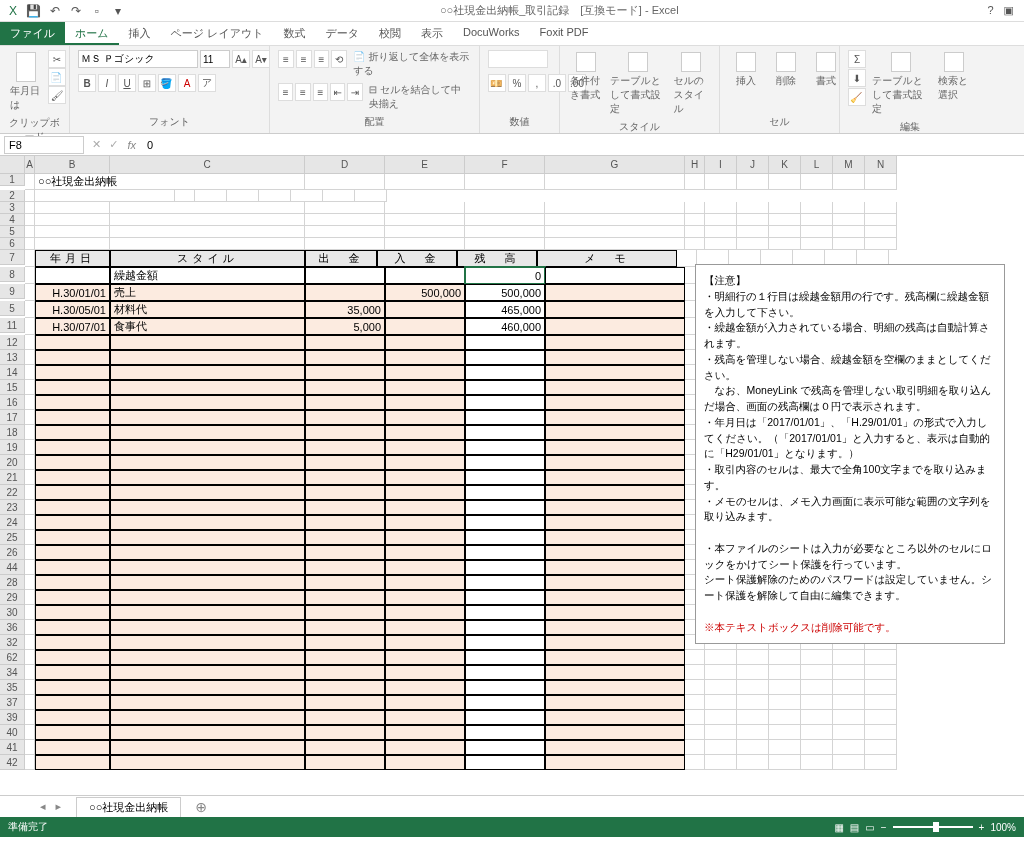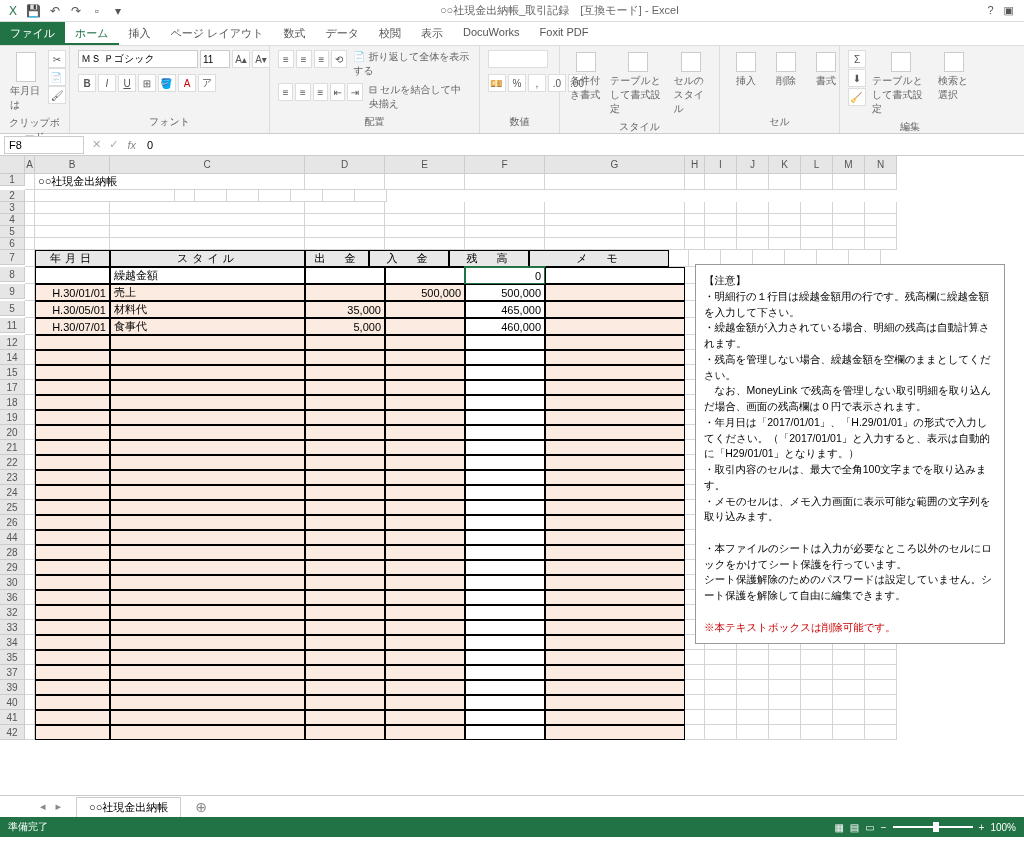--- a/index.html
+++ b/index.html
@@ -328,21 +328,21 @@
       <div class="cell  " style="width:32px"></div>
       <div class="cell  " style="width:32px"></div>
       <div class="cell  " style="width:32px"></div>
       <div class="cell  " style="width:32px"></div>
     </div>
     <div class="row">
       <div class="row-h" style="height:15px">7</div>
       <div class="cell  " style="width:10px"></div>
       <div class="cell th" style="width:75px">年月日</div>
       <div class="cell th" style="width:195px">スタイル</div>
-      <div class="cell th" style="width:64px">出　金</div>
+      <div class="cell th" style="width:72px">出　金</div>
       <div class="cell th" style="width:80px">入　金</div>
       <div class="cell th" style="width:80px">残　高</div>
       <div class="cell th" style="width:140px">メ　モ</div>
       <div class="cell  " style="width:20px"></div>
       <div class="cell  " style="width:32px"></div>
       <div class="cell  " style="width:32px"></div>
       <div class="cell  " style="width:32px"></div>
       <div class="cell  " style="width:32px"></div>
       <div class="cell  " style="width:32px"></div>
       <div class="cell  " style="width:32px"></div>
@@ -426,20 +426,37 @@
       <div class="cell td" style="width:140px"></div>
       <div class="cell  " style="width:20px"></div>
       <div class="cell  " style="width:32px"></div>
       <div class="cell  " style="width:32px"></div>
       <div class="cell  " style="width:32px"></div>
       <div class="cell  " style="width:32px"></div>
       <div class="cell  " style="width:32px"></div>
       <div class="cell  " style="width:32px"></div>
     </div>
     <div class="row">
+      <div class="row-h" style="height:15px">13</div>
+      <div class="cell  " style="width:10px"></div>
+      <div class="cell td" style="width:75px"></div>
+      <div class="cell td" style="width:195px"></div>
+      <div class="cell td num" style="width:80px"></div>
+      <div class="cell td num" style="width:80px"></div>
+      <div class="cell td plain num" style="width:80px"></div>
+      <div class="cell td" style="width:140px"></div>
+      <div class="cell  " style="width:20px"></div>
+      <div class="cell  " style="width:32px"></div>
+      <div class="cell  " style="width:32px"></div>
+      <div class="cell  " style="width:32px"></div>
+      <div class="cell  " style="width:32px"></div>
+      <div class="cell  " style="width:32px"></div>
+      <div class="cell  " style="width:32px"></div>
+    </div>
+    <div class="row">
       <div class="row-h" style="height:15px">14</div>
       <div class="cell  " style="width:10px"></div>
       <div class="cell td" style="width:75px"></div>
       <div class="cell td" style="width:195px"></div>
       <div class="cell td num" style="width:80px"></div>
       <div class="cell td num" style="width:80px"></div>
       <div class="cell td plain num" style="width:80px"></div>
       <div class="cell td" style="width:140px"></div>
       <div class="cell  " style="width:20px"></div>
       <div class="cell  " style="width:32px"></div>
@@ -460,20 +477,37 @@
       <div class="cell td" style="width:140px"></div>
       <div class="cell  " style="width:20px"></div>
       <div class="cell  " style="width:32px"></div>
       <div class="cell  " style="width:32px"></div>
       <div class="cell  " style="width:32px"></div>
       <div class="cell  " style="width:32px"></div>
       <div class="cell  " style="width:32px"></div>
       <div class="cell  " style="width:32px"></div>
     </div>
     <div class="row">
+      <div class="row-h" style="height:15px">16</div>
+      <div class="cell  " style="width:10px"></div>
+      <div class="cell td" style="width:75px"></div>
+      <div class="cell td" style="width:195px"></div>
+      <div class="cell td num" style="width:80px"></div>
+      <div class="cell td num" style="width:80px"></div>
+      <div class="cell td plain num" style="width:80px"></div>
+      <div class="cell td" style="width:140px"></div>
+      <div class="cell  " style="width:20px"></div>
+      <div class="cell  " style="width:32px"></div>
+      <div class="cell  " style="width:32px"></div>
+      <div class="cell  " style="width:32px"></div>
+      <div class="cell  " style="width:32px"></div>
+      <div class="cell  " style="width:32px"></div>
+      <div class="cell  " style="width:32px"></div>
+    </div>
+    <div class="row">
       <div class="row-h" style="height:15px">17</div>
       <div class="cell  " style="width:10px"></div>
       <div class="cell td" style="width:75px"></div>
       <div class="cell td" style="width:195px"></div>
       <div class="cell td num" style="width:80px"></div>
       <div class="cell td num" style="width:80px"></div>
       <div class="cell td plain num" style="width:80px"></div>
       <div class="cell td" style="width:140px"></div>
       <div class="cell  " style="width:20px"></div>
       <div class="cell  " style="width:32px"></div>
@@ -732,21 +766,21 @@
       <div class="cell td" style="width:140px"></div>
       <div class="cell  " style="width:20px"></div>
       <div class="cell  " style="width:32px"></div>
       <div class="cell  " style="width:32px"></div>
       <div class="cell  " style="width:32px"></div>
       <div class="cell  " style="width:32px"></div>
       <div class="cell  " style="width:32px"></div>
       <div class="cell  " style="width:32px"></div>
     </div>
     <div class="row">
-      <div class="row-h" style="height:15px">33</div>
+      <div class="row-h" style="height:15px">62</div>
       <div class="cell  " style="width:10px"></div>
       <div class="cell td" style="width:75px"></div>
       <div class="cell td" style="width:195px"></div>
       <div class="cell td num" style="width:80px"></div>
       <div class="cell td num" style="width:80px"></div>
       <div class="cell td plain num" style="width:80px"></div>
       <div class="cell td" style="width:140px"></div>
       <div class="cell  " style="width:20px"></div>
       <div class="cell  " style="width:32px"></div>
       <div class="cell  " style="width:32px"></div>

